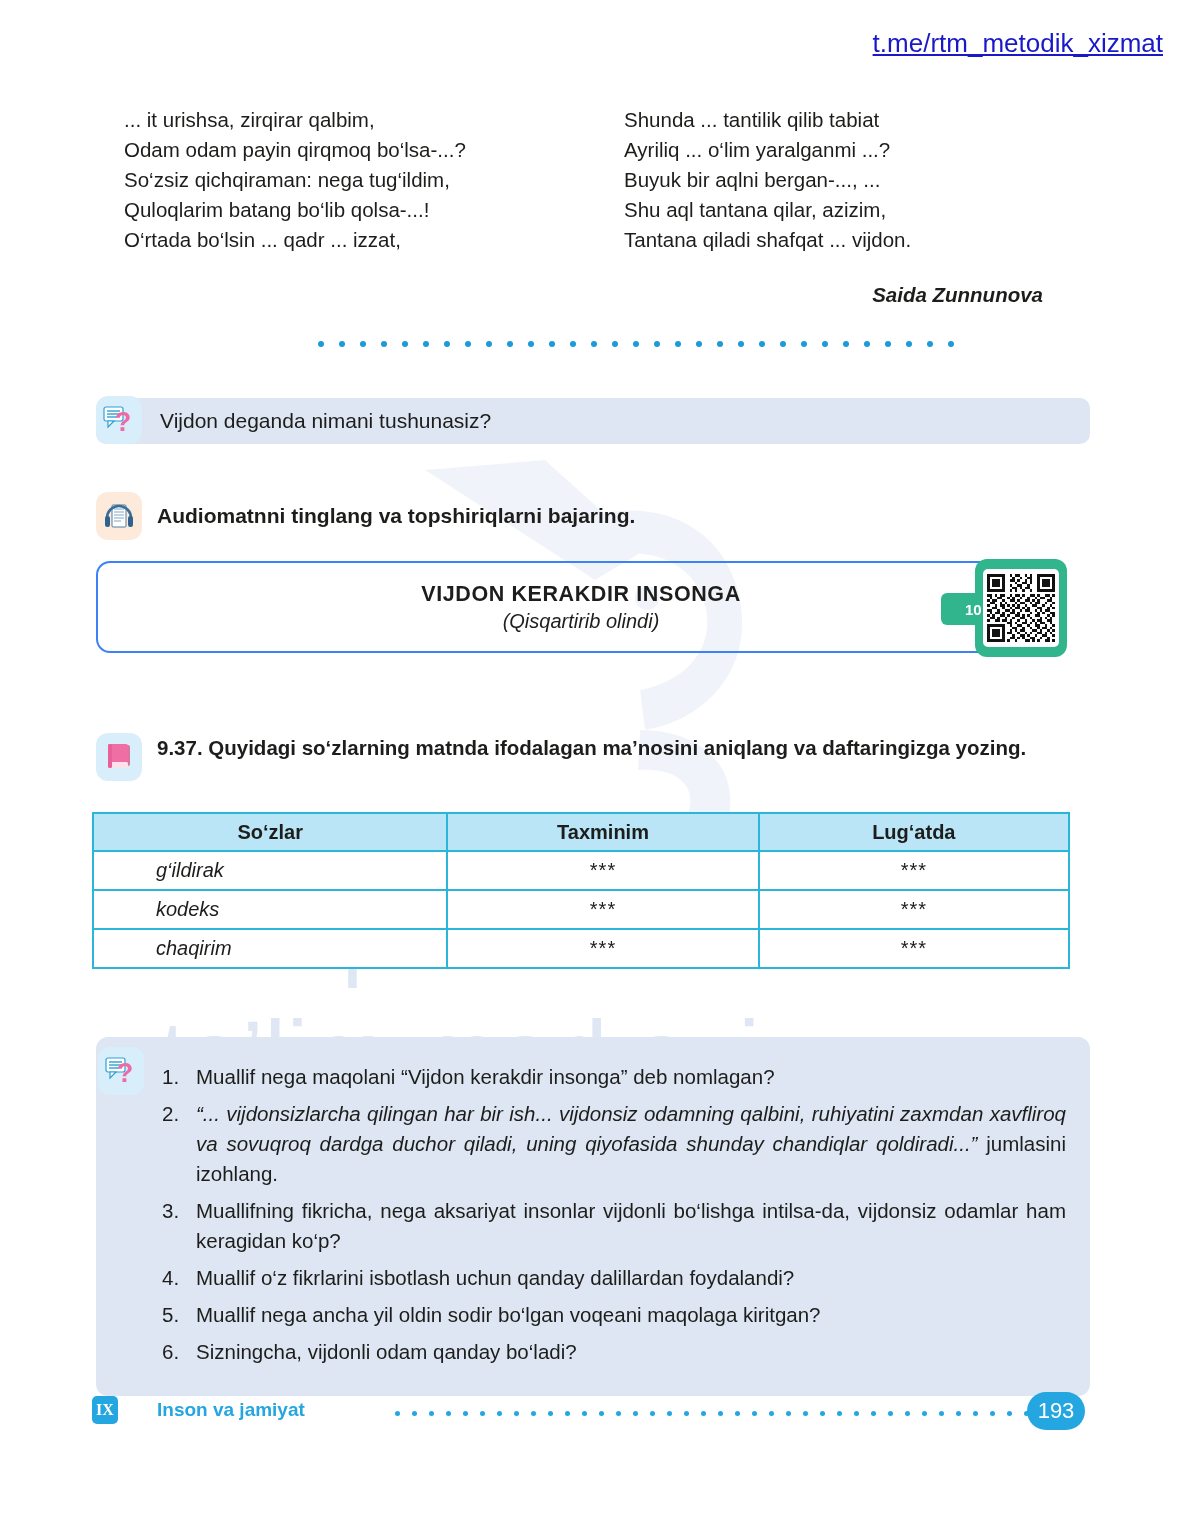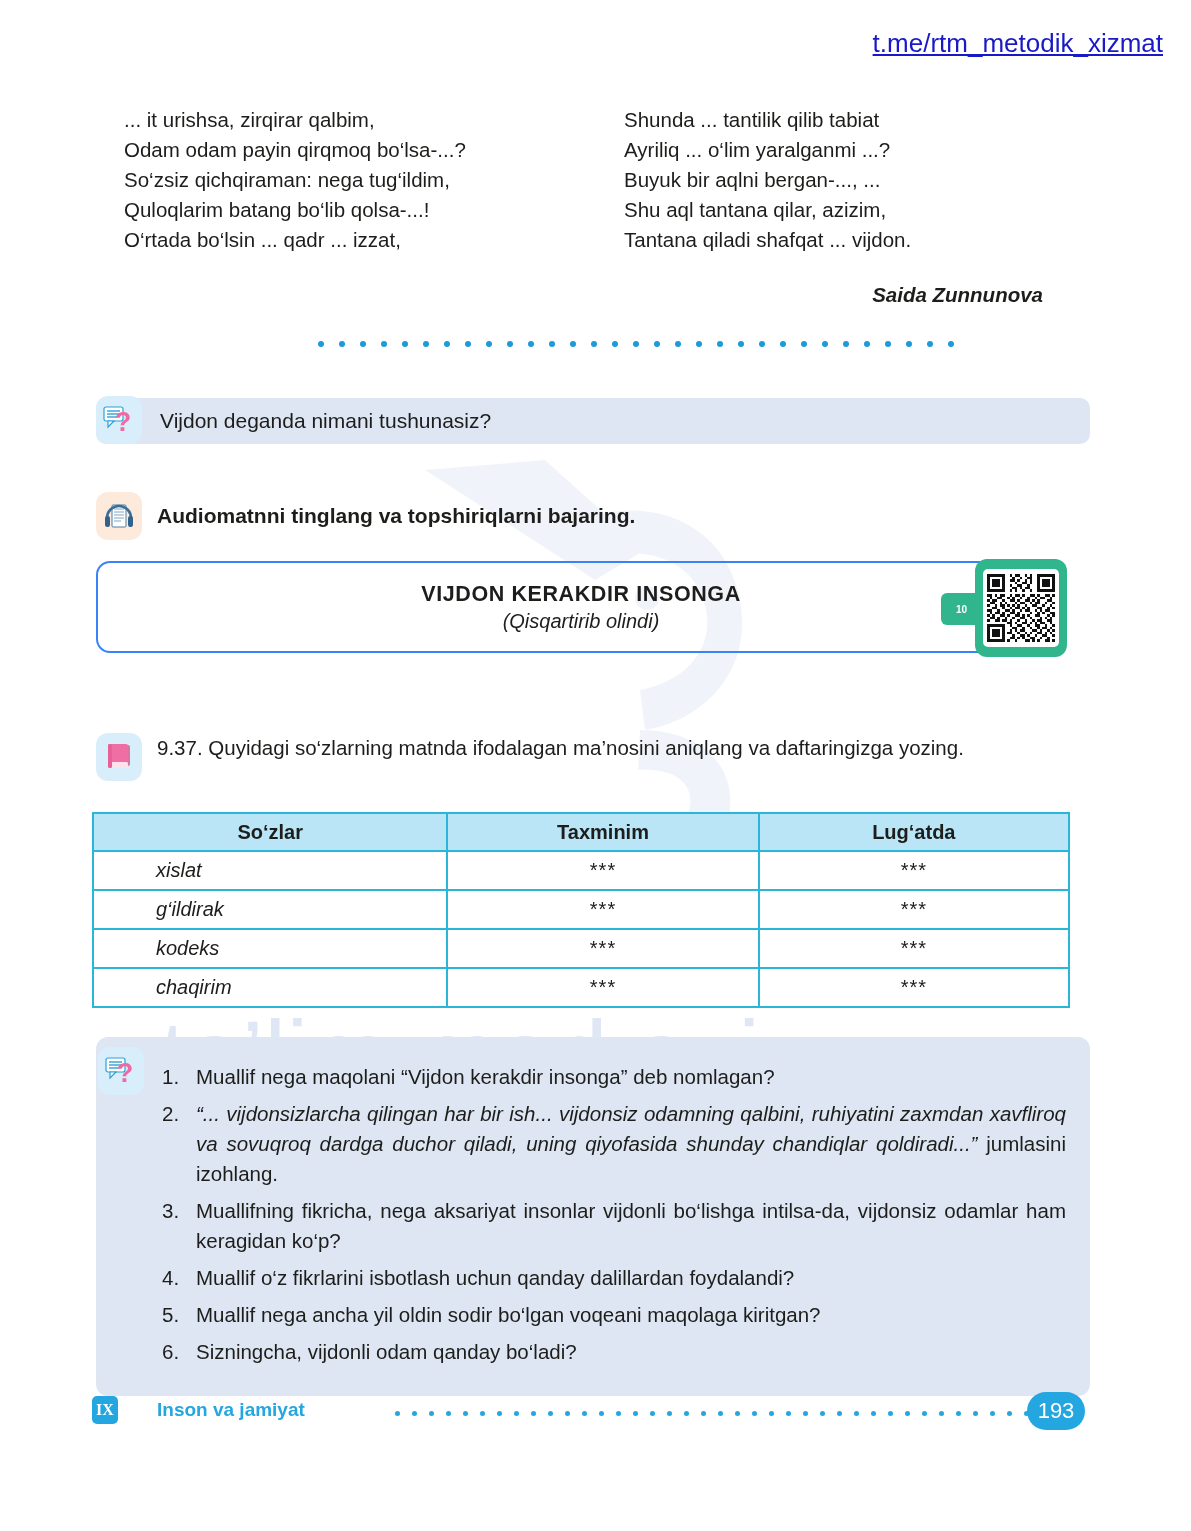--- a/index.html
+++ b/index.html
@@ -218,26 +218,26 @@
   }
   .qr-num {
     position: absolute;
     left: -34px;
     top: 34px;
     width: 44px;
     height: 32px;
     background: #31b58c;
     border-radius: 6px 0 0 6px;
     color: #ffffff;
-    font-size: 10px;
+    font-size: 15px;
     font-weight: bold;
     display: flex;
     align-items: center;
     justify-content: flex-start;
-    padding-left: 15px;
+    padding-left: 24px;
     box-sizing: border-box;
     z-index: -1;
   }
   .qr-img {
     width: 76px;
     height: 78px;
     background: #ffffff;
     border-radius: 5px;
     padding: 2px;
     box-sizing: border-box;
@@ -248,21 +248,21 @@
     position: absolute;
     left: 96px;
     top: 733px;
     width: 985px;
     display: flex;
     align-items: flex-start;
     z-index: 3;
   }
   .task-text {
     font-size: 20.5px;
-    font-weight: normal;
+    font-weight: bold;
     line-height: 29px;
     margin-left: 15px;
     max-width: 905px;
     text-align: right;
   }
 
   
   .word-table {
     position: absolute;
     left: 92px;
@@ -706,25 +706,20 @@
 <table class="word-table">
   <thead>
     <tr>
       <th class="col-w1">So‘zlar</th>
       <th class="col-w2">Taxminim</th>
       <th class="col-w3">Lug‘atda</th>
     </tr>
   </thead>
   <tbody>
     <tr>
-      <td class="word">xislat</td>
-      <td class="stars">***</td>
-      <td class="stars">***</td>
-    </tr>
-    <tr>
       <td class="word">g‘ildirak</td>
       <td class="stars">***</td>
       <td class="stars">***</td>
     </tr>
     <tr>
       <td class="word">kodeks</td>
       <td class="stars">***</td>
       <td class="stars">***</td>
     </tr>
     <tr>

